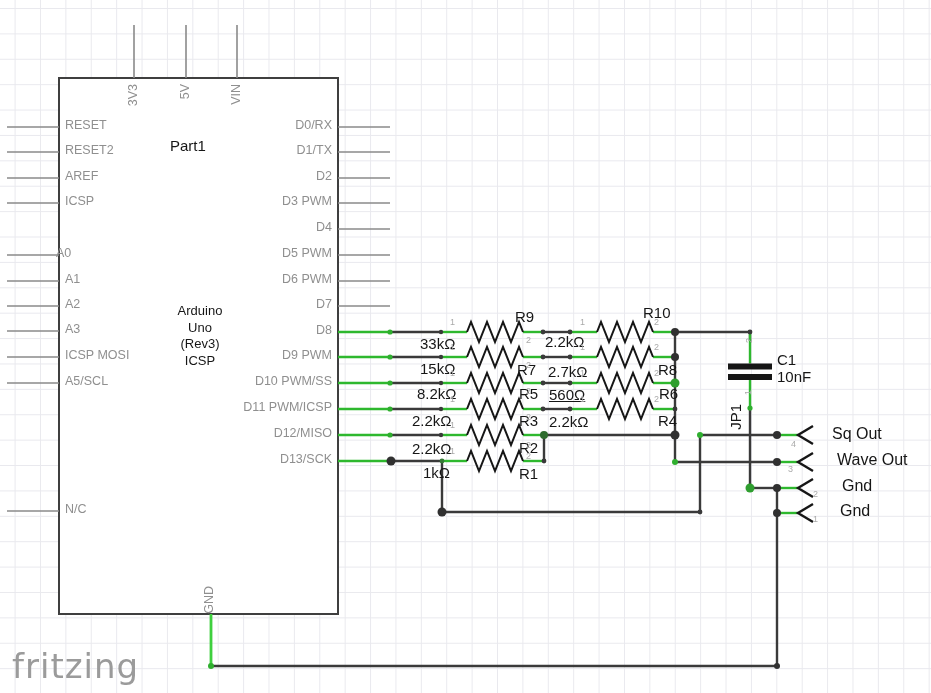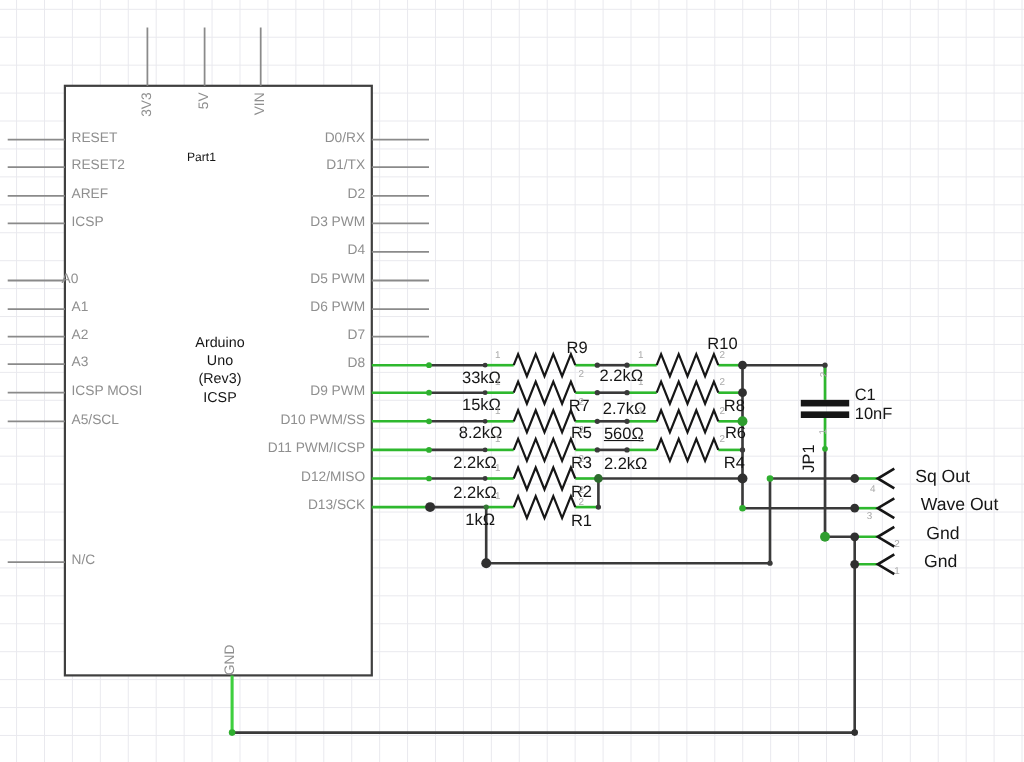--- a/index.html
+++ b/index.html
@@ -12,21 +12,21 @@
     background-size:25.4px 25.4px;
     background-position:14.6px 8px;
     font-family:"Liberation Sans","DejaVu Sans",sans-serif;
   }
   #wires{position:absolute;left:0;top:0;}
   .lbl{position:absolute;white-space:nowrap;line-height:1.05;color:#161616;font-size:15px;}
   .pin{font-size:12.5px;color:#8f8f8f;}
   .tiny{font-size:9px;color:#aaaaaa;}
   .big{font-size:16px;}
   .vtext{writing-mode:vertical-rl;transform:rotate(180deg);}
-  .part-ref{font-size:11px;}
+  .part-ref{font-size:15px;}
   .board-name{text-align:center;font-size:13px;line-height:1.28;}
   .logo{position:absolute;left:12px;top:646px;font-size:34px;color:#9b9b9b;letter-spacing:1px;font-family:"DejaVu Sans",sans-serif;}
 </style>
 </head>
 <body>
 
 <div id="canvas">
   <svg id="wires" width="931" height="693" viewBox="0 0 931 693">
       <rect x="59" y="78" width="279" height="536" fill="#ffffff" stroke="#3f3f3f" stroke-width="2"></rect>
       <path d="M134,25 V78" stroke="#8a8a8a" stroke-width="1.6" fill="none"></path>
@@ -244,13 +244,14 @@
       <div class="lbl vtext" style="left: 728px; top: 404px;">JP1</div>
       <div class="lbl big" style="left: 832px; top: 426px;">Sq Out</div>
       <div class="lbl big" style="left: 837px; top: 452px;">Wave Out</div>
       <div class="lbl big" style="left: 842px; top: 478px;">Gnd</div>
       <div class="lbl big" style="left: 840px; top: 503px;">Gnd</div>
       <div class="lbl tiny" style="left: 791px; top: 440px;">4</div>
       <div class="lbl tiny" style="left: 788px; top: 465px;">3</div>
       <div class="lbl tiny" style="left: 813px; top: 490px;">2</div>
       <div class="lbl tiny" style="left: 813px; top: 515px;">1</div>
     </div>
+  <div class="logo">fritzing</div>
 </div>
 
 </body></html>

